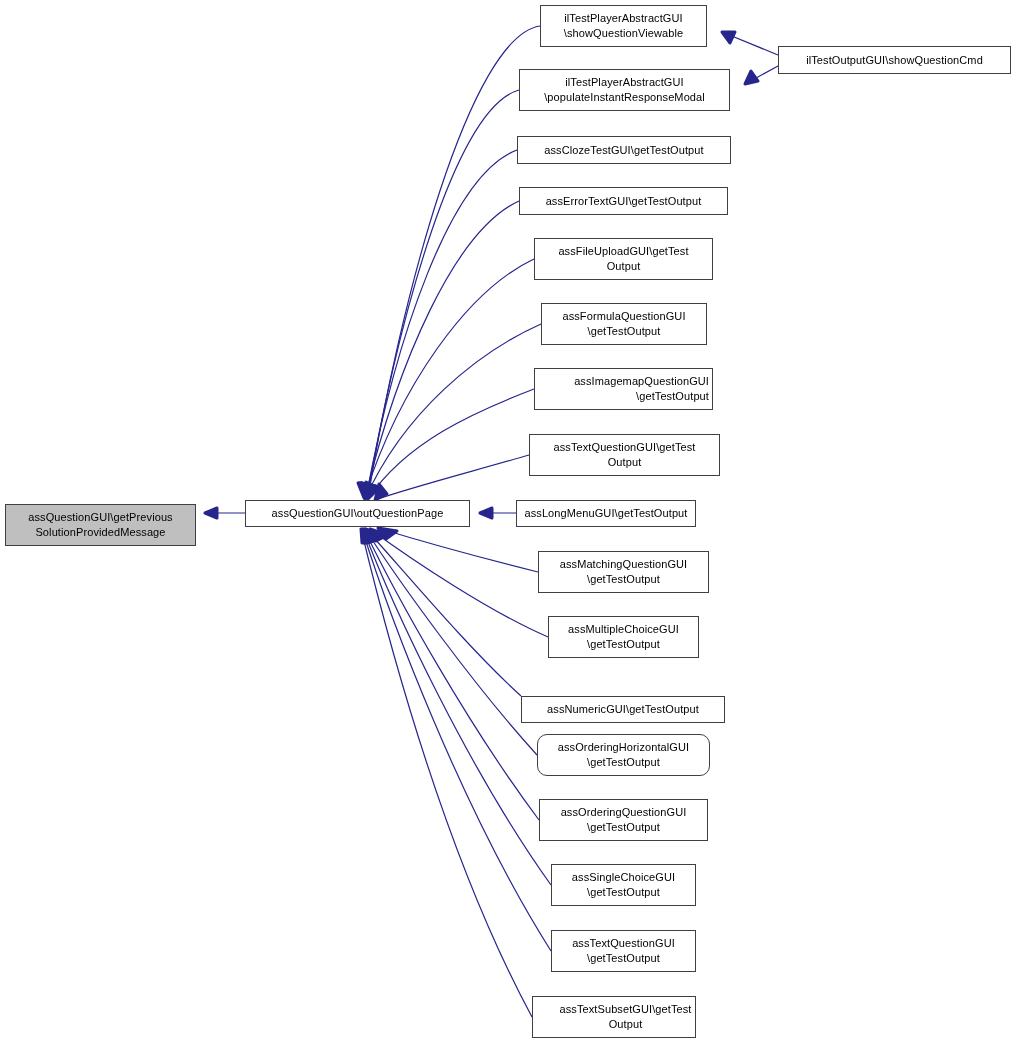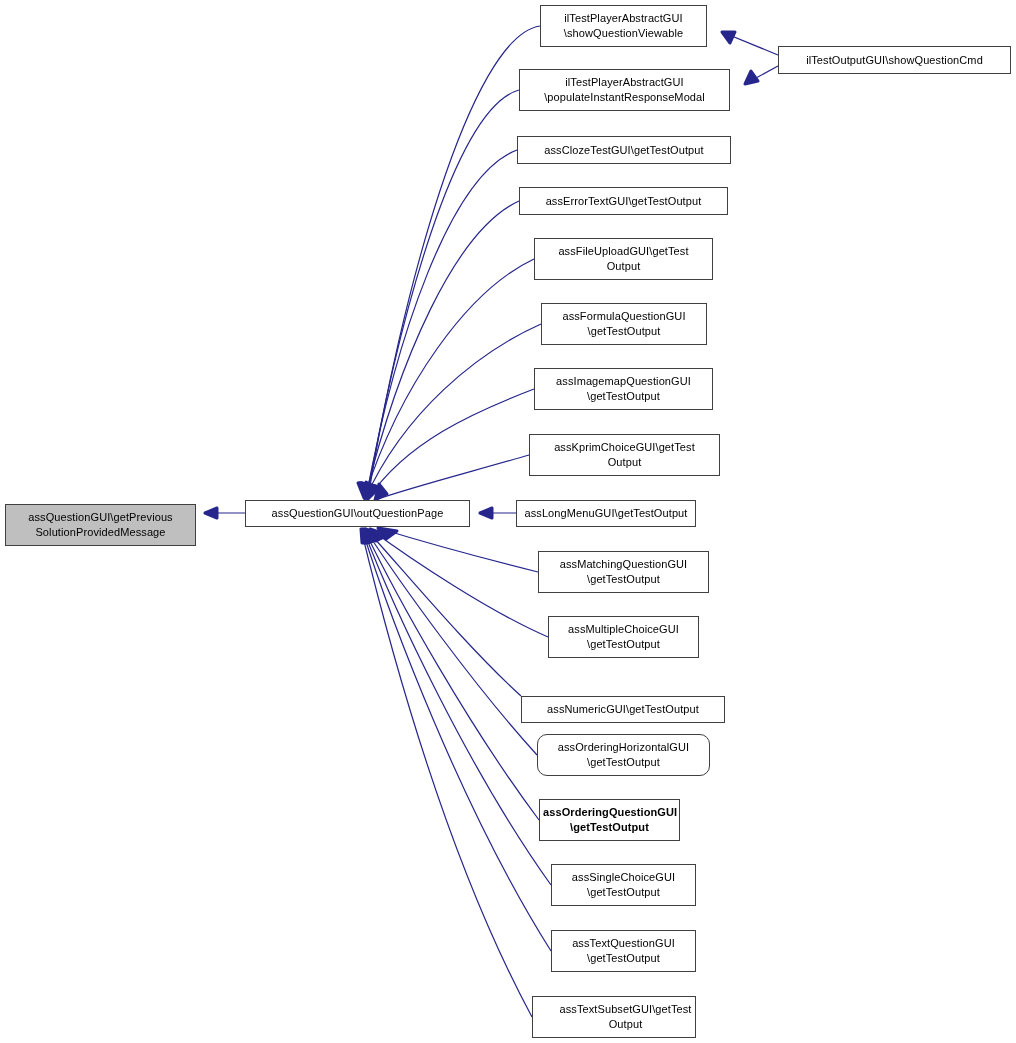--- a/index.html
+++ b/index.html
@@ -70,33 +70,33 @@
       <div class="node" title="ilTestPlayerAbstractGUI\showQuestionViewable" style="left: 540px; top: 5px; width: 167px; height: 42px;"><span class="lbl">ilTestPlayerAbstractGUI
 \showQuestionViewable</span></div>
       <div class="node" title="ilTestPlayerAbstractGUI\populateInstantResponseModal" style="left: 519px; top: 69px; width: 211px; height: 42px;"><span class="lbl">ilTestPlayerAbstractGUI
 \populateInstantResponseModal</span></div>
       <div class="node" title="assClozeTestGUI\getTestOutput" style="left: 517px; top: 136px; width: 214px; height: 28px;"><span class="lbl">assClozeTestGUI\getTestOutput</span></div>
       <div class="node" title="assErrorTextGUI\getTestOutput" style="left: 519px; top: 187px; width: 209px; height: 28px;"><span class="lbl">assErrorTextGUI\getTestOutput</span></div>
       <div class="node" title="assFileUploadGUI\getTestOutput" style="left: 534px; top: 238px; width: 179px; height: 42px;"><span class="lbl">assFileUploadGUI\getTest
 Output</span></div>
       <div class="node" title="assFormulaQuestionGUI\getTestOutput" style="left: 541px; top: 303px; width: 166px; height: 42px;"><span class="lbl">assFormulaQuestionGUI
 \getTestOutput</span></div>
-      <div class="node" title="assImagemapQuestionGUI\getTestOutput" style="left: 534px; top: 368px; width: 179px; height: 42px;"><span class="lbl">assImagemapQuestionGUI
+      <div class="node" title="assImagemapQuestionGUI\getTestOutput" style="left: 534px; top: 368px; width: 179px; height: 42px; text-align: right;"><span class="lbl">assImagemapQuestionGUI
 \getTestOutput</span></div>
-      <div class="node" title="assKprimChoiceGUI\getTestOutput" style="left: 529px; top: 434px; width: 191px; height: 42px;"><span class="lbl">assKprimChoiceGUI\getTest
+      <div class="node" title="assKprimChoiceGUI\getTestOutput" style="left: 529px; top: 434px; width: 191px; height: 42px;"><span class="lbl">assTextQuestionGUI\getTest
 Output</span></div>
       <div class="node" title="assLongMenuGUI\getTestOutput" style="left: 516px; top: 500px; width: 180px; height: 27px;"><span class="lbl">assLongMenuGUI\getTestOutput</span></div>
       <div class="node" title="assMatchingQuestionGUI\getTestOutput" style="left: 538px; top: 551px; width: 171px; height: 42px;"><span class="lbl">assMatchingQuestionGUI
 \getTestOutput</span></div>
       <div class="node" title="assMultipleChoiceGUI\getTestOutput" style="left: 548px; top: 616px; width: 151px; height: 42px;"><span class="lbl">assMultipleChoiceGUI
 \getTestOutput</span></div>
       <div class="node" title="assNumericGUI\getTestOutput" style="left: 521px; top: 683px; width: 204px; height: 27px; margin-top: 13px;"><span class="lbl">assNumericGUI\getTestOutput</span></div>
       <div class="node" title="assOrderingHorizontalGUI\getTestOutput" style="left: 537px; top: 734px; width: 173px; height: 42px; border-radius: 10px;"><span class="lbl">assOrderingHorizontalGUI
 \getTestOutput</span></div>
-      <div class="node" title="assOrderingQuestionGUI\getTestOutput" style="left: 539px; top: 799px; width: 141px; height: 42px; font-weight: bold;"><span class="lbl">assOrderingQuestionGUI
+      <div class="node" title="assOrderingQuestionGUI\getTestOutput" style="left: 539px; top: 799px; width: 169px; height: 42px;"><span class="lbl">assOrderingQuestionGUI
 \getTestOutput</span></div>
       <div class="node" title="assSingleChoiceGUI\getTestOutput" style="left: 551px; top: 864px; width: 145px; height: 42px;"><span class="lbl">assSingleChoiceGUI
 \getTestOutput</span></div>
       <div class="node" title="assTextQuestionGUI\getTestOutput" style="left: 551px; top: 930px; width: 145px; height: 42px;"><span class="lbl">assTextQuestionGUI
 \getTestOutput</span></div>
       <div class="node" title="assTextSubsetGUI\getTestOutput" style="left: 532px; top: 996px; width: 164px; height: 42px; padding-left: 26px;"><span class="lbl">assTextSubsetGUI\getTest
 Output</span></div>
       <div class="node" title="ilTestOutputGUI\showQuestionCmd" style="left: 778px; top: 46px; width: 233px; height: 28px;"><span class="lbl">ilTestOutputGUI\showQuestionCmd</span></div>
     </div>
 

